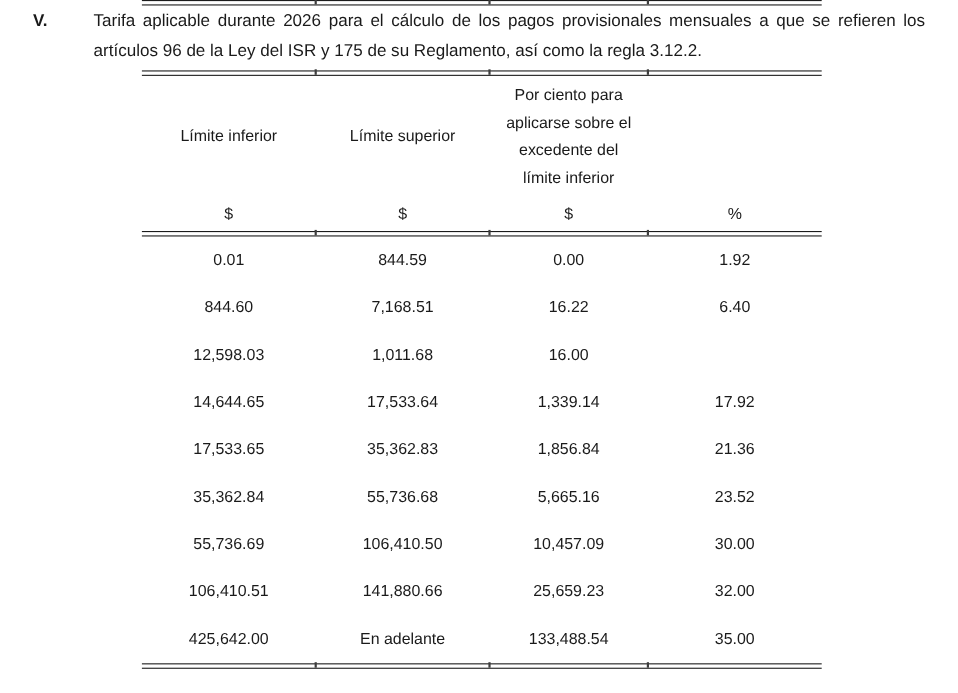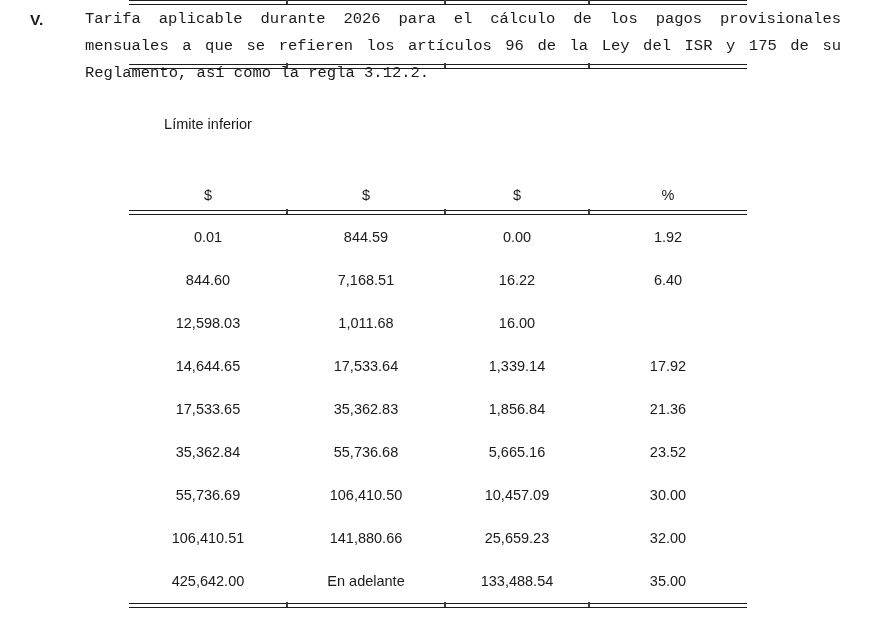--- a/index.html
+++ b/index.html
@@ -27,21 +27,20 @@
     font-weight: bold;
   }
   .section-text {
     position: absolute;
     left: 85px;
     top: 6px;
     width: 756px;
     font-size: 15.5px;
     line-height: 27px;
     text-align: justify;
-    font-family: Liberation Mono, monospace;
   }
 
   
   .stray-rule {
     position: absolute;
     left: 129px;
     top: 0px;
     width: 618px;
   }
 
@@ -129,20 +128,22 @@
   <div class="tariff-table">
 
     <div class="rule">
       <span class="tick tick-1"></span>
       <span class="tick tick-2"></span>
       <span class="tick tick-3"></span>
     </div>
 
     <div class="grid-row header-row">
       <div class="header-cell">Límite inferior</div>
+      <div class="header-cell">Límite superior</div>
+      <div class="header-cell">Por ciento para aplicarse sobre el excedente del límite inferior</div>
     </div>
 
     <div class="grid-row units-row">
       <div class="unit-cell">$</div>
       <div class="unit-cell">$</div>
       <div class="unit-cell">$</div>
       <div class="unit-cell">%</div>
     </div>
 
     <div class="rule">

